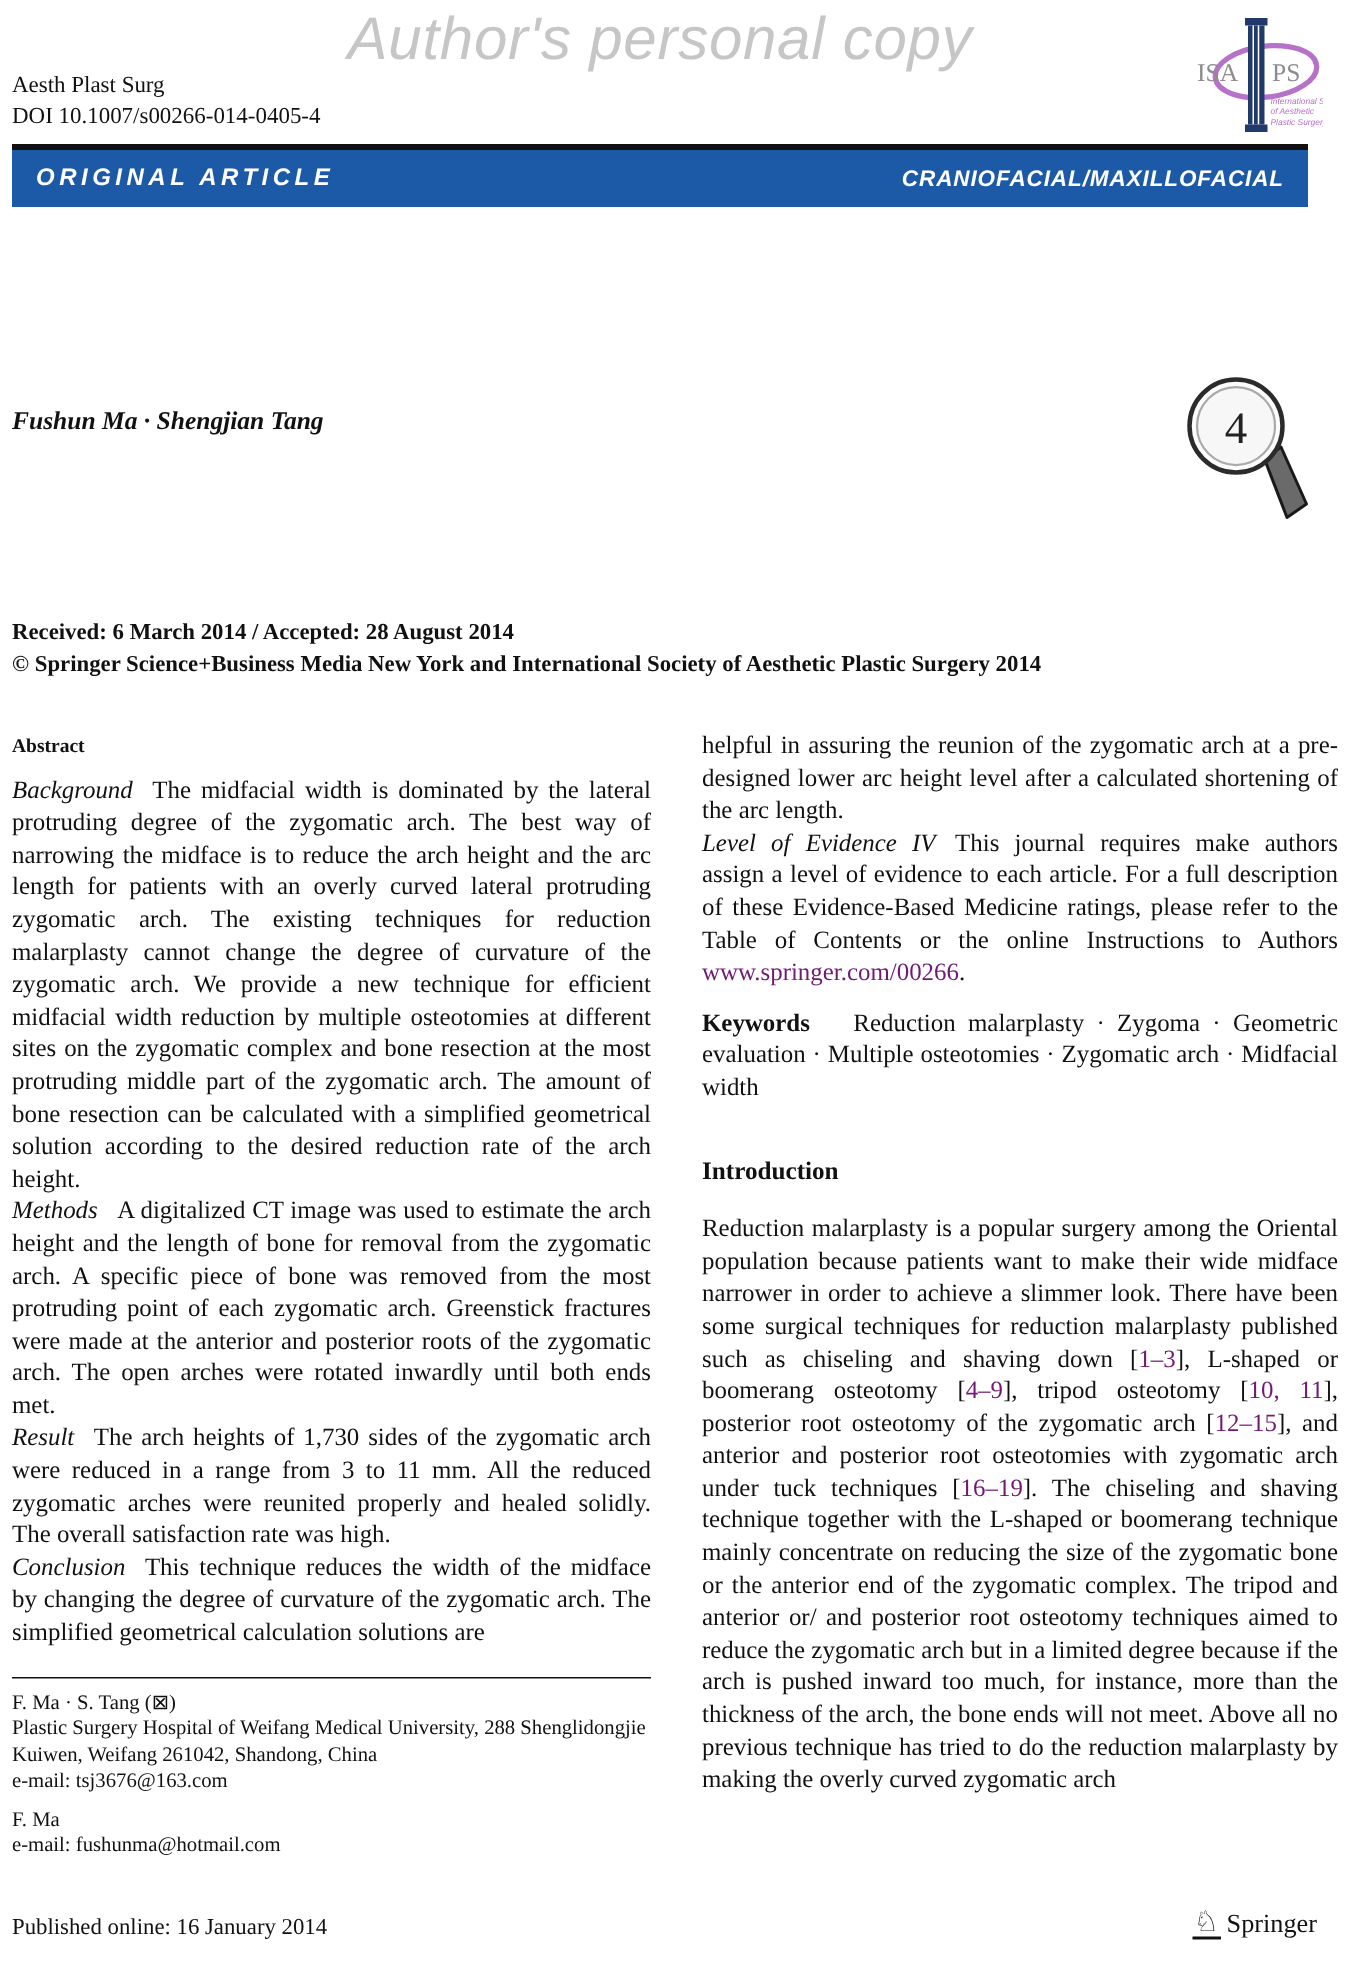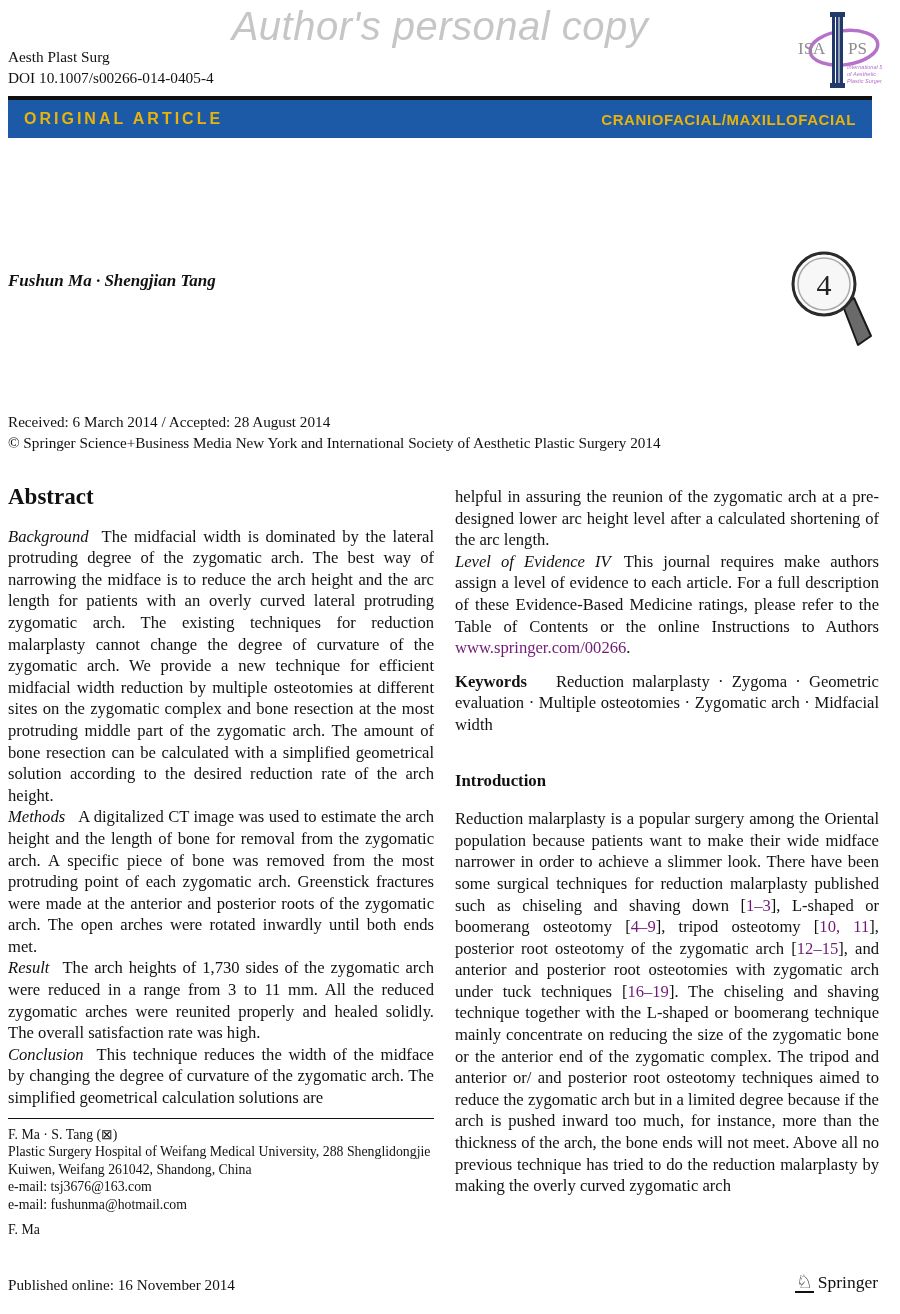--- a/index.html
+++ b/index.html
@@ -16,39 +16,39 @@
   }
   
   .journal-block{position:absolute;top:47px;left:8px;font-size:15.3px;line-height:20.5px;}
   
   .isaps{position:absolute;top:8px;left:790px;}
   
   .top-rule{position:absolute;top:96px;left:8px;width:864px;height:4px;background:#101010;}
   .banner{
     position:absolute;top:100px;left:8px;width:864px;height:38px;
     background:#1c5aa8;display:flex;align-items:center;justify-content:space-between;
-    font-family:"Liberation Sans", sans-serif;color:#eab308;font-weight:bold;
-    box-sizing:border-box;padding:0 16px;
+    font-family:"Liberation Sans", sans-serif;color:#ffffff;font-weight:bold;
+    box-sizing:border-box;padding:0 16px;font-style:italic;
   }
   .banner-left{font-size:16px;letter-spacing:3px;}
   .banner-right{font-size:15px;letter-spacing:0.6px;}
   
   .title{
     position:absolute;top:174px;left:8px;width:745px;
     font-size:25.5px;font-weight:bold;line-height:32px;letter-spacing:0.2px;
   }
   .authors{position:absolute;top:271px;left:8px;font-size:17px;font-weight:bold;font-style:italic;}
   .magnifier{position:absolute;top:249px;left:788px;}
   
-  .received-block{position:absolute;top:412px;left:8px;font-size:15.2px;line-height:20.5px;}
+  .received-block{position:absolute;top:412px;left:8px;font-size:15.2px;line-height:20.5px;font-weight:bold;}
   
   .col{position:absolute;top:486px;width:426px;font-size:16.6px;line-height:21.6px;text-align:justify;}
   .col-left{left:8px;}
-  .col-right{left:455px;width:424px;}
-  .sec-heading{font-weight:bold;font-size:23px;text-align:left;margin:0 0 18px 0;}
+  .col-right{left:468px;width:424px;}
+  .sec-heading{font-weight:bold;font-size:13px;text-align:left;margin:0 0 8px 0;}
   .para{margin:0;}
   .seg-il{font-style:italic;padding-right:13px;}
   .seg-bl{font-weight:bold;padding-right:29px;}
   .seg-link{color:#701a75;cursor:pointer;}
   .gap-keywords{margin-top:12px;}
   .intro-heading{margin-top:34px;margin-bottom:0;font-weight:bold;font-size:16.8px;text-align:left;}
   .gap-intro{margin-top:17px;}
   
   .footnote{position:absolute;top:1118px;left:8px;width:426px;font-size:13.8px;line-height:17.4px;}
   .footnote-rule{border:none;border-top:1.6px solid #111;margin:0 0 7px 0;}
@@ -130,24 +130,24 @@
     <p class="para gap-keywords"><span class="seg-bl">Keywords</span><span>Reduction malarplasty · Zygoma · Geometric evaluation · Multiple osteotomies · Zygomatic arch · Midfacial width</span></p>
     <h2 class="intro-heading">Introduction</h2>
     <p class="para gap-intro"><span>Reduction malarplasty is a popular surgery among the Oriental population because patients want to make their wide midface narrower in order to achieve a slimmer look. There have been some surgical techniques for reduction malarplasty published such as chiseling and shaving down [</span><span class="seg-link">1–3</span><span>], L-shaped or boomerang osteotomy [</span><span class="seg-link">4–9</span><span>], tripod osteotomy [</span><span class="seg-link">10, 11</span><span>], posterior root osteotomy of the zygomatic arch [</span><span class="seg-link">12–15</span><span>], and anterior and posterior root osteotomies with zygomatic arch under tuck techniques [</span><span class="seg-link">16–19</span><span>]. The chiseling and shaving technique together with the L-shaped or boomerang technique mainly concentrate on reducing the size of the zygomatic bone or the anterior end of the zygomatic complex. The tripod and anterior or/ and posterior root osteotomy techniques aimed to reduce the zygomatic arch but in a limited degree because if the arch is pushed inward too much, for instance, more than the thickness of the arch, the bone ends will not meet. Above all no previous technique has tried to do the reduction malarplasty by making the overly curved zygomatic arch</span></p>
   </div>
 
   <div class="footnote">
     <hr class="footnote-rule">
     <p class="fn-para">F. Ma · S. Tang (⊠)</p>
     <p class="fn-para">Plastic Surgery Hospital of Weifang Medical University, 288 Shenglidongjie Kuiwen, Weifang 261042, Shandong, China</p>
     <p class="fn-para">e-mail: tsj3676@163.com</p>
+    <p class="fn-para fn-gap">F. Ma</p>
     <p class="fn-para">e-mail: fushunma@hotmail.com</p>
-    <p class="fn-para fn-gap">F. Ma</p>
   </div>
 
-  <div class="published">Published online: 16 November 2014</div>
+  <div class="published">Published online: 16 January 2014</div>
 
   <div class="springer">
     <span class="springer-knight">♘</span>
     <span>Springer</span>
   </div>
 
 </div>
 
 </body></html>

